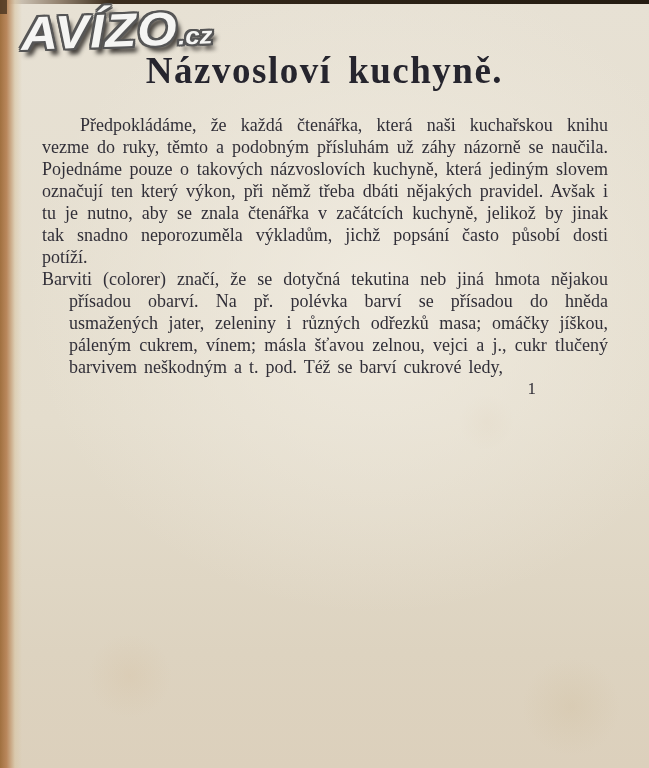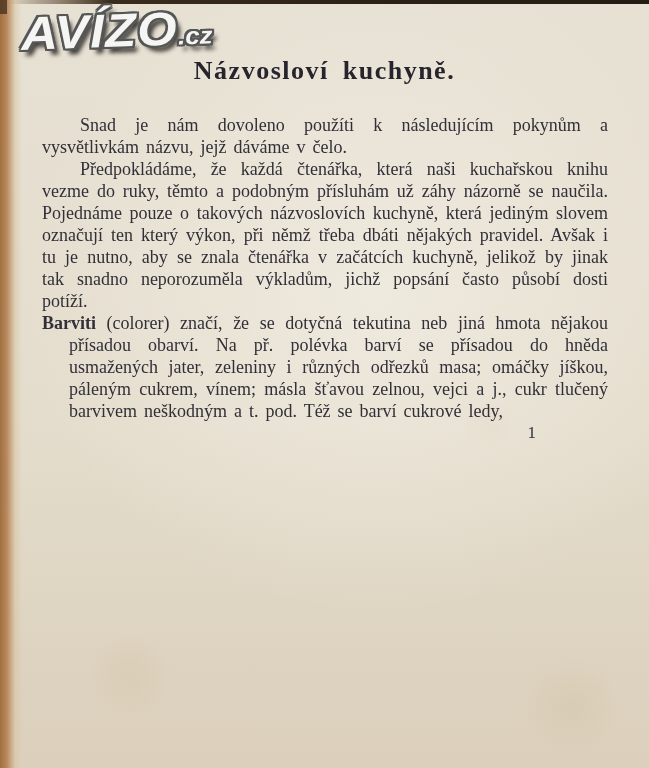--- a/index.html
+++ b/index.html
@@ -51,56 +51,55 @@
       -2px -2px 0 var(--wm-outline), 2px -2px 0 var(--wm-outline),
       -2px  2px 0 var(--wm-outline), 2px  2px 0 var(--wm-outline),
       -2px  0   0 var(--wm-outline), 2px  0   0 var(--wm-outline),
        0   -2px 0 var(--wm-outline), 0    2px 0 var(--wm-outline),
        4px 6px 4px rgba(35,32,28,.85);
   }
   .watermark .tld{font-size:24px;letter-spacing:0;}
   h1.page-title{
     margin:52px 42px 24px 42px;
     text-align:center;
-    font-size:26px;line-height:38px;
+    font-size:37px;line-height:38px;
     font-weight:bold;
     letter-spacing:1.5px;
     word-spacing:6px;
     color:#26252e;
   }
   .body-text{
     margin:0 41px 0 42px;
     font-size:18px;line-height:22px;
     text-align:justify;
     word-spacing:2.5px;
   }
   .body-text p{margin:0;}
   .body-text p.indent{text-indent:38px;}
   .emph{letter-spacing:.2em;}
   p.entry{padding-left:27px;text-indent:-27px;}
-  p.entry b{font-weight:bold;}
+  p.entry b{font-weight:normal;}
   .pagenum{
     text-align:right;
     padding-right:72px;
     font-size:17px;line-height:22px;
   }
 </style>
 </head>
 <body>
 
 <div class="photo">
   <div class="top-edge"></div>
   <div class="left-edge"></div>
 
   <div class="watermark"><span>AVÍZO</span><span class="tld">.cz</span></div>
 
   <h1 class="page-title">Názvosloví kuchyně.</h1>
 
   <div class="body-text">
-    <p class="indent">Snad je nám dovoleno použíti k následujícím pokynům a vysvětlivkám názvu, jejž dáváme v čelo.</p>
 
 
 
 
     <p class="indent">Předpokládáme, že každá čtenářka, která naši kuchařskou knihu vezme do ruky, těmto a podobným přísluhám už záhy názorně se naučila. Pojednáme pouze o takových názvoslovích kuchyně, která jediným slovem označují ten který výkon, při němž třeba dbáti nějakých pravidel. Avšak i tu je nutno, aby se znala čtenářka v začátcích kuchyně, jelikož by jinak tak snadno neporozuměla výkladům, jichž popsání často působí dosti potíží.</p>
 
 
     <p class="entry"><b>Barviti</b><span> (colorer) značí, že se dotyčná tekutina neb jiná hmota nějakou přísadou obarví. Na př. polévka barví se přísadou do hněda usmažených jater, zeleniny i různých odřezků masa; omáčky jíškou, páleným cukrem, vínem; másla šťavou zelnou, vejci a j., cukr tlučený barvivem neškodným a t. pod. Též se barví cukrové ledy,</span></p>
 
     <div class="pagenum">1</div>

